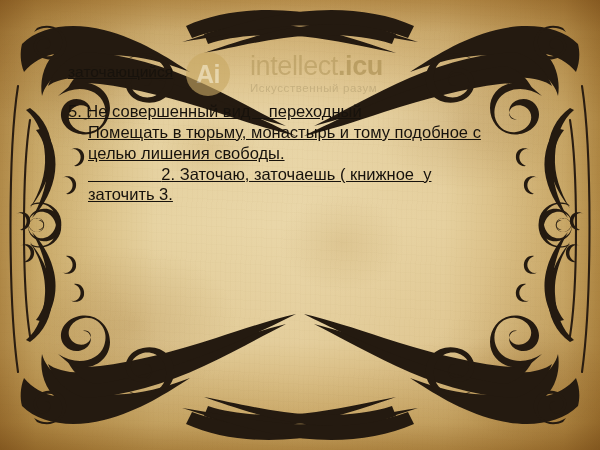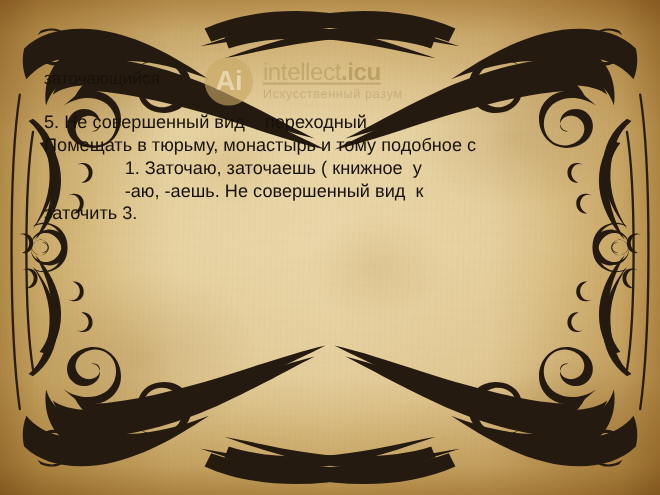--- a/index.html
+++ b/index.html
@@ -64,21 +64,21 @@
   .orn { fill: #241a10; }
   .ornline { fill: none; stroke: #2a1d11; stroke-width: 2.1; stroke-linecap: round; }
 
   
   #watermark {
     position: absolute;
     left: 186px;
     top: 52px;
     display: flex;
     align-items: center;
-    gap: 9px;
+    gap: 20px;
     pointer-events: none;
     opacity: 0.62;
   }
   #wm-badge {
     width: 44px;
     height: 44px;
     border-radius: 50%;
     background: #c8a košile;
     background: #c9a964;
     display: flex;
@@ -89,56 +89,56 @@
   #wm-badge span {
     font-size: 25px;
     font-weight: 700;
     color: #efe3c2;
     letter-spacing: -0.5px;
     line-height: 1;
     font-family: "Liberation Sans", sans-serif;
   }
   #wm-text { display: flex; flex-direction: column; line-height: 1.02; }
   #wm-title {
-    font-size: 22px;
+    font-size: 27px;
     font-weight: 400;
     color: #b59a5e;
     letter-spacing: -0.4px;
     white-space: nowrap;
-    text-decoration: underline;
   }
   #wm-title b { font-weight: 700; color: #a98d4f; }
   #wm-sub {
     font-size: 11.5px;
     color: #b7a273;
     letter-spacing: 0.6px;
     margin-top: 3px;
     white-space: nowrap;
   }
 
   
   #content {
     position: absolute;
-    left: 40px;
+    left: 68px;
     top: 62px;
     width: 492px;
     color: #17120c;
+    text-decoration: underline;
   }
   .headword {
     font-size: 15.5px;
     line-height: 1.24;
     white-space: pre;
   }
   .gap { height: 20px; }
   .para {
     font-size: 16.5px;
     line-height: 1.26;
     white-space: pre-wrap;
   }
-  .para + .para { margin-top: 0; }
+  .para + .para { margin-top: 0; margin-left: 20px; }
 </style>
 </head>
 <body>
 
 <div id="card">
 
   <div id="grain"></div>
   <div id="vignette"></div>
 
   <div id="frame">
@@ -261,18 +261,18 @@
       <div id="wm-title"><span>intellect</span><b>.icu</b></div>
       <div id="wm-sub">Искусственный  разум</div>
     </div>
   </div>
 
   <div id="content">
     <div class="headword">заточающийся</div>
     <div class="gap"></div>
     <div class="para">5. Не совершенный вид    переходный</div>
     <div class="para">Помещать в тюрьму, монастырь и тому подобное с</div>
-    <div class="para">                1. Заточаю, заточаешь ( книжное  у</div>
-    <div class="para">                -аю, -аешь. Не совершенный вид  к</div>
+    <div class="para">целью лишения свободы.</div>
+    <div class="para">                2. Заточаю, заточаешь ( книжное  у</div>
     <div class="para">заточить 3.</div>
   </div>
 
 </div>
 
 </body></html>

